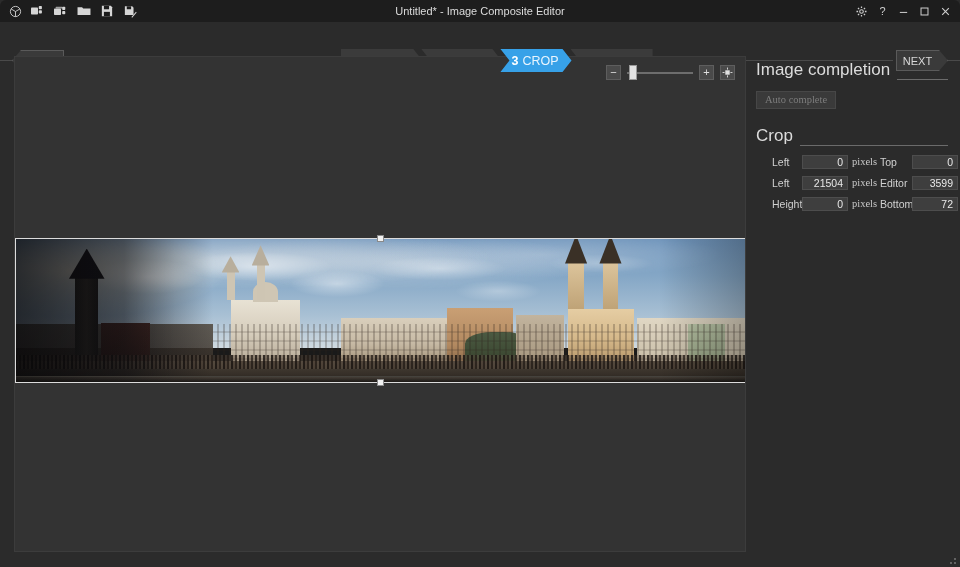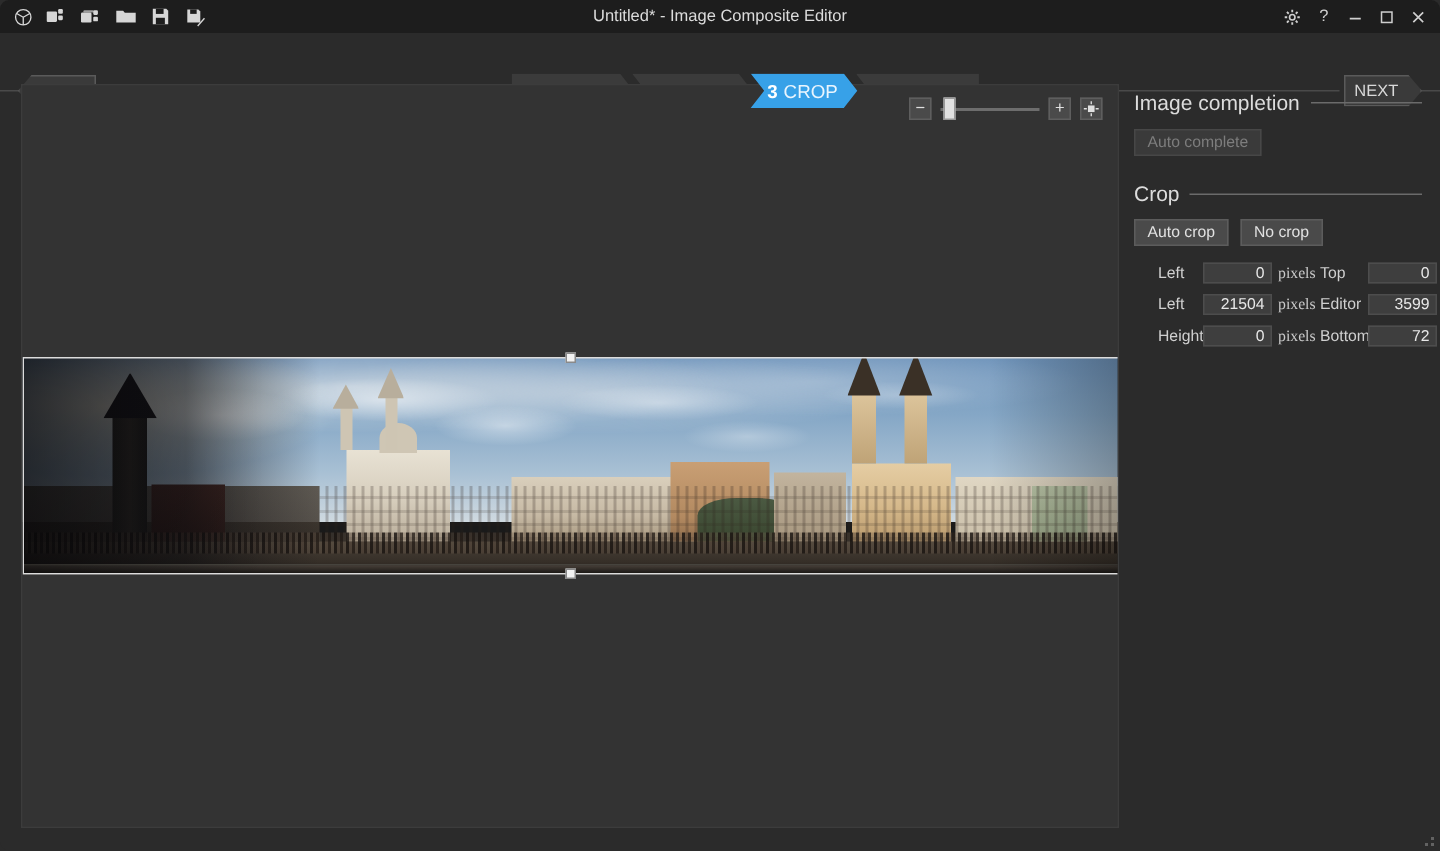--- a/index.html
+++ b/index.html
@@ -365,38 +365,38 @@
   .h-top { left: 50%; margin-left: -4px; top: -4px; }
   .h-bottom { left: 50%; margin-left: -4px; bottom: -4px; }
 
   
   .panel {
     position: absolute;
     left: 756px; top: 60px;
     width: 192px;
   }
   .sec-head {
-    display: flex; align-items: center;
+    display: flex; align-items: flex-end;
     color: #dcdcdc;
-    font-size: 14px;
+    font-size: 17px;
     margin-bottom: 9px;
   }
   .sec-head .line {
     flex: 1; height: 1px; background: #6b6b6b; margin-left: 7px;
   }
   .btn {
     height: 18px;
     background: #4a4a4a;
     border: 1px solid #5c5c5c;
     color: #e2e2e2;
     font-size: 10.5px;
     display: inline-flex; align-items: center; justify-content: center;
     padding: 0 8px;
   }
-  .btn.disabled { color: #7d7d7d; background: #3a3a3a; border-color: #474747; }
+  .btn.disabled { color: #7d7d7d; background: #3a3a3a; border-color: #474747; font-family: Liberation Serif, serif; }
   .check-row {
     display: flex; align-items: center; gap: 6px;
     margin-top: 9px;
     color: #e0e0e0; font-size: 11px;
   }
   .cb {
     width: 11px; height: 11px;
     background: #f2f2f2;
     border: 1px solid #9a9a9a;
     position: relative;
@@ -623,24 +623,20 @@
     </div>
 
     <div class="btn disabled">Auto complete</div>
 
 
     <div class="sec-head sec-crop">
       <span>Crop</span>
       <span class="line"></span>
     </div>
 
-    <div class="crop-btns">
-      <div class="btn">Auto crop</div>
-      <div class="btn">No crop</div>
-    </div>
 
     <div class="grid">
       <span class="lab">Left</span>
       <span class="field">0</span>
       <span class="unit">pixels</span>
       <span class="lab r">Top</span>
       <span class="field">0</span>
       <span class="unit">pixels</span>
 
       <span class="lab">Left</span>

